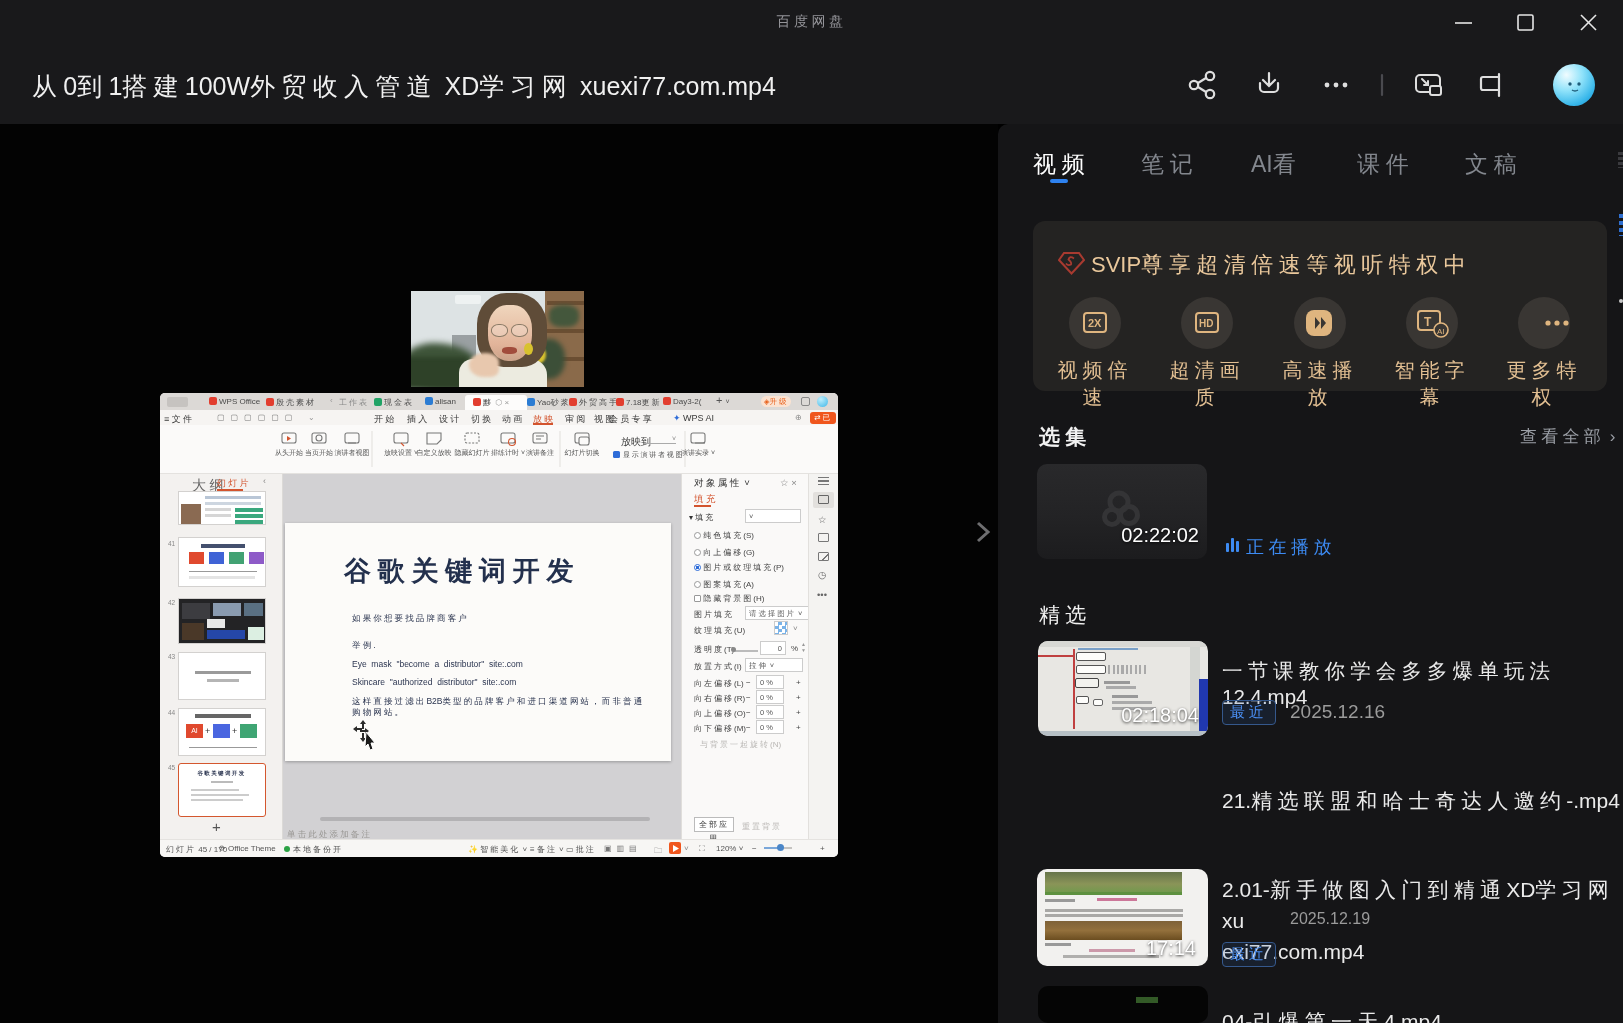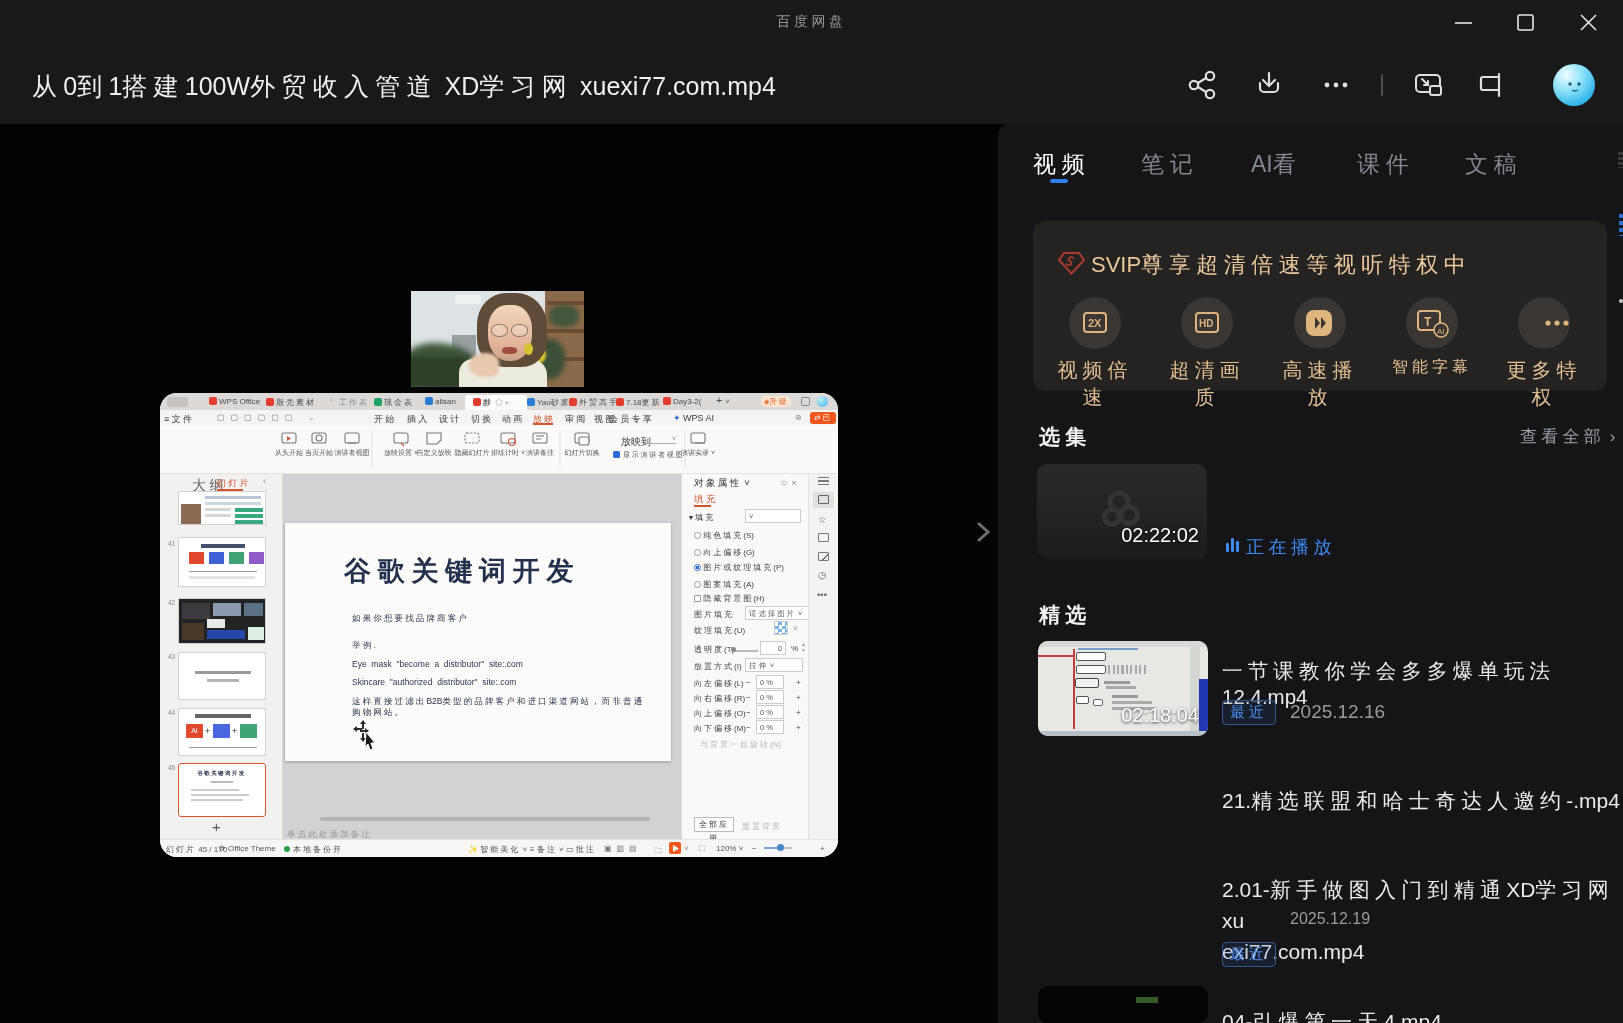--- a/index.html
+++ b/index.html
@@ -88,21 +88,21 @@
     <div class="ab" style="left:91px;top:56px;width:15px;height:7px;background:#a14c3c;border-radius:40%"></div>
     <div class="ab" style="left:113px;top:52px;width:9px;height:12px;background:#d8c22e;border-radius:50%"></div>
     <div class="ab" style="left:58px;top:62px;width:30px;height:24px;background:#e8c8ae;border-radius:50% 40% 30% 50%;filter:blur(1.5px)"></div>
     <div class="ab" style="left:0;top:0;width:173px;height:96px;backdrop-filter:blur(.6px)"></div>
   </div>
 
   <svg class="ab" style="left:974px;top:396px" width="18" height="24" viewBox="0 0 18 24" fill="none" stroke="#6e6e70" stroke-width="3">
       <path d="M4 3 l10 9 -10 9"></path>
     </svg>
 
-  <div id="wps" class="ab" style="left:160px;top:269px;width:678px;height:464px;border-radius:17px;overflow:hidden;background:#f6f4f2">
+  <div id="wps" class="ab" style="left:160px;top:269px;width:678px;height:464px;border-radius:5px;overflow:hidden;background:#f6f4f2">
 
     <div class="ab" style="left:0;top:0;width:678px;height:17px;background:#dcd9d6"></div>
     <div class="ab" style="left:7px;top:4px;width:21px;height:10px;background:#c6c3c0;border-radius:2px"></div>
     <div class="ab tabt" style="left:49px;top:4px"><b class="ti" style="background:#e23e2f"></b>WPS Office</div>
     <div class="ab tabt" style="left:106px;top:4px"><b class="ti" style="background:#e23e2f"></b><span class="c">殷壳素材</span></div>
     <div class="ab tabt" style="left:170px;top:3px;color:#999">‹</div>
     <div class="ab tabt" style="left:179px;top:4px;color:#888"><span class="c">工作表</span></div>
     <div class="ab tabt" style="left:214px;top:4px"><b class="ti" style="background:#21a366"></b><span class="c">现金表</span></div>
     <div class="ab tabt" style="left:265px;top:4px"><b class="ti" style="background:#2b7cd3"></b>alisan</div>
     <div class="ab" style="left:305px;top:2px;width:62px;height:15px;background:#fdfcfb;border-radius:3px 3px 0 0"></div>
@@ -376,42 +376,42 @@
         <circle cx="372" cy="33" r="7" fill="#393633" stroke="#dfb57f" stroke-width="1.6"></circle>
         <text x="368" y="37" font-size="8" font-family="Liberation Sans">AI</text>
         <circle cx="479" cy="26" r="2.6"></circle>
           <circle cx="488" cy="26" r="2.6"></circle>
           <circle cx="497" cy="26" r="2.6"></circle>
       </g>
     </svg>
     <div class="ab gold" style="left:22px;top:136px;width:80px;text-align:center;font-size:20px"><span class="c">视频倍速</span></div>
     <div class="ab gold" style="left:134px;top:136px;width:80px;text-align:center;font-size:20px"><span class="c">超清画质</span></div>
     <div class="ab gold" style="left:247px;top:136px;width:80px;text-align:center;font-size:20px"><span class="c">高速播放</span></div>
-    <div class="ab gold" style="left:359px;top:136px;width:80px;text-align:left;font-size:16px"><span class="c">智能字幕</span></div>
+    <div class="ab gold" style="left:359px;top:136px;width:80px;text-align:center;font-size:20px"><span class="c">智能字幕</span></div>
     <div class="ab gold" style="left:471px;top:136px;width:80px;text-align:center;font-size:20px"><span class="c">更多特权</span></div>
   </div>
 
   <div class="ab" style="left:41px;top:299px;font-size:21px;font-weight:bold;color:#f2f2f2"><span class="c">选集</span></div>
   <div class="ab" style="left:522px;top:301px;font-size:17px;color:#9b9fa6"><span class="c">查看全部</span> ›</div>
   <div class="thumb" style="left:39px;top:340px;width:170px;height:95px;background:linear-gradient(180deg,#29292b 0%,#232325 55%,#1c1c1e 100%)">
     <svg class="ab" style="left:62px;top:24px" width="48" height="44" viewBox="0 0 48 44" fill="none" stroke="#343436" stroke-width="5">
         <circle cx="20" cy="14" r="9"></circle>
         <circle cx="13" cy="29" r="7.5"></circle>
         <circle cx="30" cy="27" r="8.5"></circle>
       </svg>
     <div class="time" style="right:8px;bottom:12px">02:22:02</div>
   </div>
   <svg class="ab" style="left:227px;top:413px" width="15" height="15" viewBox="0 0 15 15" fill="#3d8bf3">
       <rect x="1" y="6" width="3" height="9" rx="1"></rect>
       <rect x="6" y="1" width="3" height="14" rx="1"></rect>
       <rect x="11" y="4" width="3" height="11" rx="1"></rect>
     </svg>
   <div class="ab blue" style="left:248px;top:411px;font-size:18px"><span class="c">正在播放</span></div>
 
-  <div class="ab" style="left:41px;top:477px;font-size:21px;font-weight:bold;color:#f2f2f2"><span class="c">精选</span></div>
+  <div class="ab" style="left:41px;top:477px;font-size:21px;font-weight:normal;color:#f2f2f2"><span class="c">精选</span></div>
 
   <div class="thumb" style="left:40px;top:517px;width:170px;height:95px;background:#e8e7e3">
     <div class="ab" style="left:0;top:0;width:100%;height:6px;background:#d8d8d4"></div>
     <div class="ab" style="left:40px;top:7px;width:60px;height:2px;background:#7aa0c8"></div>
     <div class="ab" style="left:0;top:14px;width:35px;height:1.5px;background:#c04040"></div>
     <div class="ab" style="left:35px;top:8px;width:1.5px;height:80px;background:#c04040"></div>
     <div class="ab" style="left:38px;top:11px;width:30px;height:9px;border:1px solid #555;border-radius:2px;background:#fdfdfb"></div>
     <div class="ab" style="left:38px;top:24px;width:30px;height:9px;border:1px solid #555;border-radius:2px;background:#fdfdfb"></div>
     <div class="ab" style="left:37px;top:37px;width:24px;height:10px;border:1.2px solid #444;border-radius:2px;background:#f2f2ee"></div>
     <div class="ab" style="left:38px;top:55px;width:13px;height:8px;border:1px solid #555;border-radius:2px;background:#fdfdfb"></div>
@@ -426,20 +426,33 @@
     <div class="ab" style="left:161px;top:38px;width:9px;height:52px;background:#2038b0"></div>
     <div class="ab" style="left:0;top:90px;width:100%;height:5px;background:#b7c0c6"></div>
     <div class="time" style="right:9px;bottom:9px">02:18:04</div>
   </div>
   <div class="ab" style="left:224px;top:533px;font-size:20.5px;color:#eaeaea"><span class="c">一节课教你学会多多爆单玩法</span>12.4.mp4</div>
   <div class="ab" style="left:224px;top:576px;padding:2px 7px;border:1px solid #35588c;border-radius:4px;background:rgba(43,92,160,.16);color:#4a8df0;font-size:15px"><span class="c">最近</span></div>
   <div class="ab" style="left:292px;top:577px;font-size:19px;color:#9b9b9b">2025.12.16</div>
 
   <div class="ab" style="left:224px;top:663px;font-size:21px;color:#eaeaea">21.<span class="c">精选联盟和哈士奇达人邀约</span>-.mp4</div>
 
+  <div class="thumb" style="left:39px;top:745px;width:171px;height:97px;background:#f2f1ef">
+    <div class="ab" style="left:8px;top:3px;width:137px;height:20px;background:linear-gradient(180deg,#66744a,#8a9458 60%,#74994e)"></div>
+    <div class="ab" style="left:8px;top:23px;width:137px;height:3px;background:#5e9140"></div>
+    <div class="ab" style="left:8px;top:30px;width:30px;height:3px;background:#999"></div>
+    <div class="ab" style="left:60px;top:29px;width:40px;height:3px;background:#c79"></div>
+    <div class="ab" style="left:8px;top:40px;width:138px;height:2.5px;background:#a9a8a6"></div>
+    <div class="ab" style="left:8px;top:45px;width:138px;height:2.5px;background:#a9a8a6"></div>
+    <div class="ab" style="left:8px;top:52px;width:137px;height:19px;background:linear-gradient(180deg,#7e6138,#93703c 50%,#6b4d20)"></div>
+    <div class="ab" style="left:8px;top:74px;width:26px;height:3px;background:#999"></div>
+    <div class="ab" style="left:52px;top:80px;width:46px;height:3px;background:#c9a"></div>
+    <div class="ab" style="left:26px;top:86px;width:96px;height:2.5px;background:#b0afad"></div>
+    <div class="time" style="right:12px;bottom:6px">17:14</div>
+  </div>
   <div class="ab" style="left:224px;top:750px;font-size:21px;line-height:31px;color:#eaeaea">2.01-<span class="c">新手做图入门到精通</span>XD<span class="c">学习网</span> xu<br>exi77.com.mp4</div>
   <div class="ab" style="left:224px;top:818px;padding:2px 7px;border:1px solid #35588c;border-radius:4px;background:rgba(43,92,160,.16);color:#4a8df0;font-size:15px"><span class="c">最近</span></div>
   <div class="ab" style="left:292px;top:786px;font-size:16px;color:#9b9b9b">2025.12.19</div>
 
   <div class="thumb" style="left:40px;top:862px;width:170px;height:37px;background:#050505">
     <div class="ab" style="left:98px;top:11px;width:22px;height:6px;background:#3f6f2f;opacity:.8"></div>
   </div>
   <div class="ab" style="left:224px;top:884px;font-size:21px;color:#eaeaea">04-<span class="c">引爆第一天</span>4.mp4</div>
 
   <div class="ab" style="left:620px;top:28px;width:5px;height:16px;background:repeating-linear-gradient(180deg,#3a3a3e 0 3px,#151517 3px 5px)"></div>

